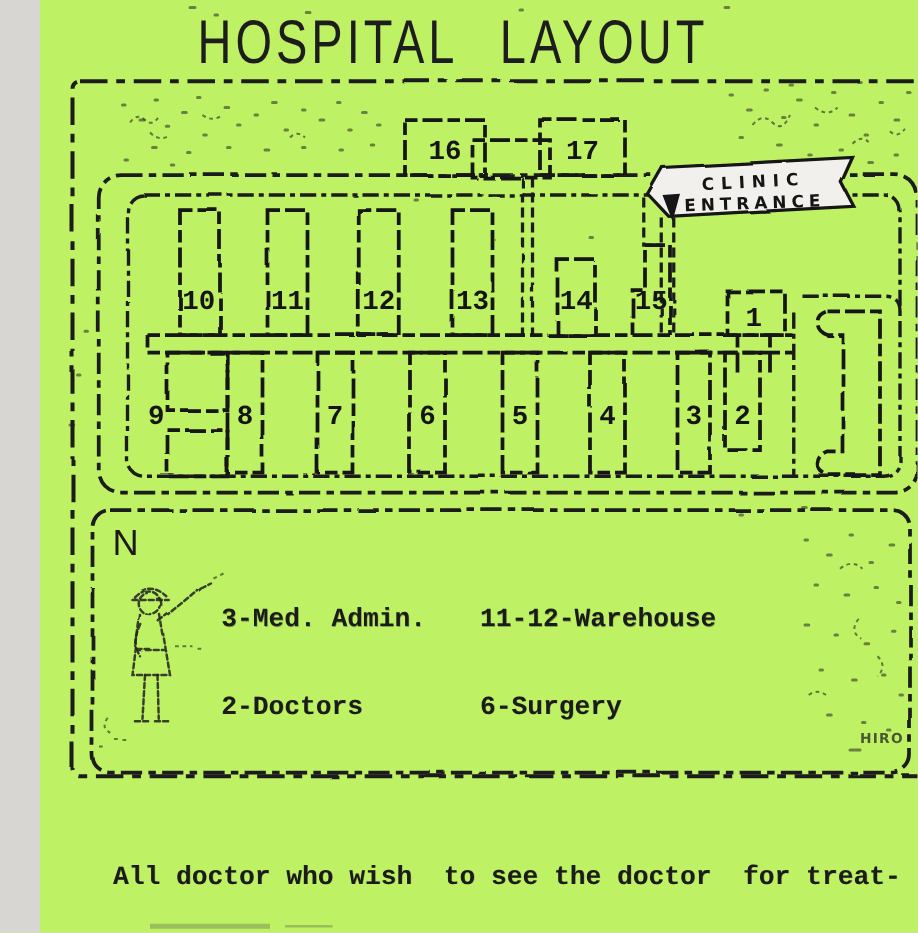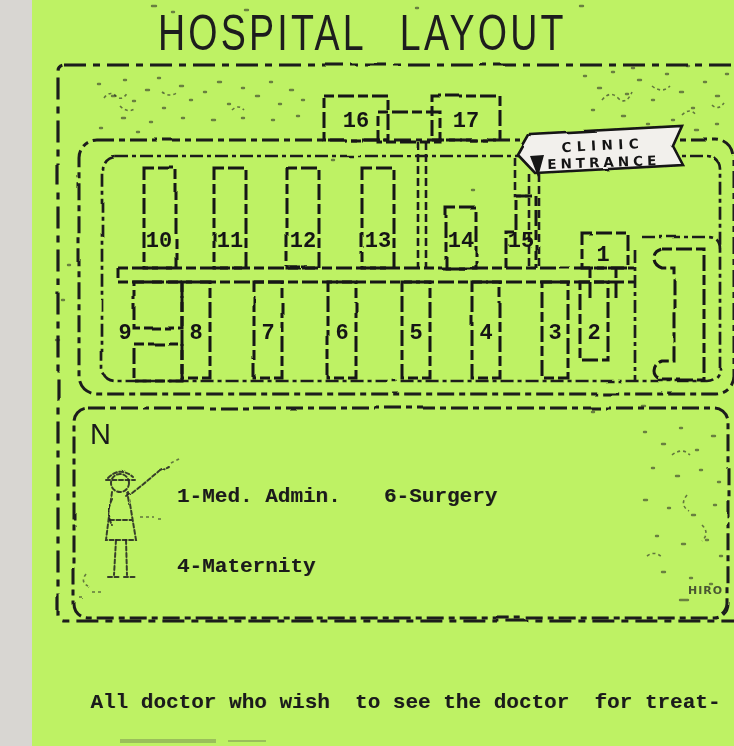--- a/index.html
+++ b/index.html
@@ -125,27 +125,28 @@
     <text class="mapnum" x="562" y="339">2</text>
     <text class="mapnum" x="324" y="127">16</text>
     <text class="mapnum" x="434" y="127">17</text>
     <text class="bannertxt" x="571" y="150" style="letter-spacing:5.5px" transform="rotate(-3 571 150)">CLINIC</text>
     <text class="bannertxt" x="572" y="167" style="letter-spacing:4px" transform="rotate(-2 572 167)">ENTRANCE</text>
     <text class="north" x="58" y="444">N</text>
     <text class="sig" x="656" y="594">HIRO</text>
   </svg>
 
   <div class="legend-col legend-col1">
-    <div>1-Med. Admin.</div>
-    <div>4-Maternity</div>
+    <div>3-Med. Admin.</div>
+    <div>2-Doctors</div>
     
     
     
   </div>
   <div class="legend-col legend-col2">
+    <div>11-12-Warehouse</div>
     <div>6-Surgery</div>
     
     
     
   </div>
 
   <div class="notice">
     <div>    All doctor who wish  to see the doctor  for treat-</div>
     
     

